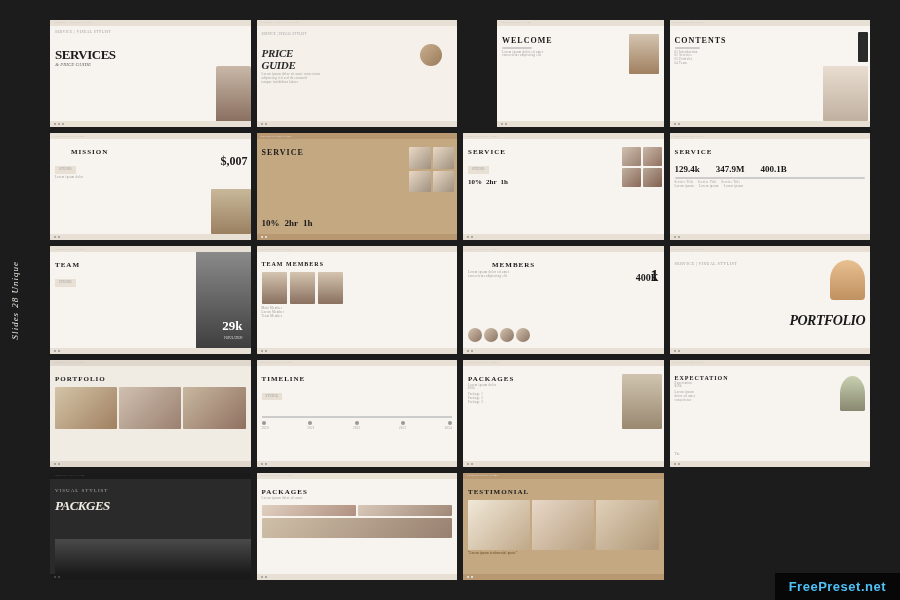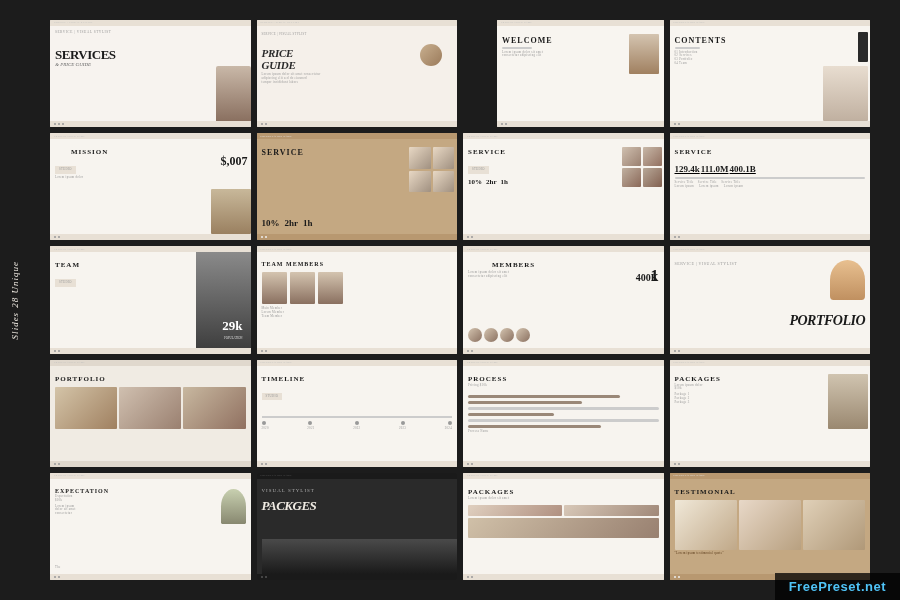--- a/index.html
+++ b/index.html
@@ -290,23 +290,22 @@
     .slide-8 .service-title {
       font-size: 7px;
       font-weight: 700;
       text-transform: uppercase;
       letter-spacing: 1px;
       color: #1a1a1a;
       margin-top: 5px;
     }
     .slide-8 .big-nums {
       display: flex;
-      gap: 1px;
+      gap: 16px;
       margin-top: 8px;
-      text-decoration: underline;
     }
     .slide-8 .big-num {
       font-size: 9px;
       font-weight: 700;
       color: #1a1a1a;
     }
 
     
     .slide-9 {
       background: #f7f4ef;
@@ -848,21 +847,21 @@
     </div>
 
     <div class="slide slide-8">
       <div class="slide-topbar">
         <div class="tiny-text" style="font-size:2.5px;color:#bbb;">PRESENTATION NAME</div>
       </div>
       <div class="slide-content">
         <div class="service-title">SERVICE</div>
         <div class="big-nums">
           <div class="big-num">129.4k</div>
-          <div class="big-num">111.0M</div>
+          <div class="big-num">347.9M</div>
           <div class="big-num">400.1B</div>
         </div>
         <div class="tiny-line" style="margin-top:3px;"></div>
         <div class="tiny-text" style="margin-top:2px;">Service Title &nbsp;&nbsp; Service Title &nbsp;&nbsp; Service Title</div>
         <div class="tiny-text">Lorem ipsum &nbsp;&nbsp;&nbsp; Lorem ipsum &nbsp;&nbsp;&nbsp; Lorem ipsum</div>
       </div>
       <div class="slide-bottombar">
         <div class="dot"></div>
           <div class="dot"></div>
       </div>
@@ -992,42 +991,20 @@
           <div class="tiny-text">2023</div>
           <div class="tiny-text">2024</div>
         </div>
       </div>
       <div class="slide-bottombar">
         <div class="dot"></div>
           <div class="dot"></div>
       </div>
     </div>
 
-    <div class="slide slide-15">
-      <div class="slide-topbar">
-        <div class="tiny-text" style="font-size:2.5px;color:#bbb;">PRESENTATION NAME</div>
-      </div>
-      <div class="slide-content">
-        <div class="process-title">PROCESS</div>
-        <div class="tiny-text" style="margin-top:1px;">Pricing $10k</div>
-        <div class="process-bars">
-          <div class="process-bar filled" style="width:80%;"></div>
-          <div class="process-bar filled" style="width:60%;"></div>
-          <div class="process-bar" style="width:100%;"></div>
-          <div class="process-bar filled" style="width:45%;"></div>
-          <div class="process-bar" style="width:100%;"></div>
-          <div class="process-bar filled" style="width:70%;"></div>
-        </div>
-        <div class="tiny-text" style="margin-top:2px;">Process Name</div>
-      </div>
-      <div class="slide-bottombar">
-        <div class="dot"></div>
-          <div class="dot"></div>
-      </div>
-    </div>
 
     <div class="slide slide-16">
       <div class="slide-topbar">
         <div class="tiny-text" style="font-size:2.5px;color:#bbb;">PRESENTATION NAME</div>
       </div>
       <div class="slide-content">
         <div class="packages-title">PACKAGES</div>
         <div class="tiny-text" style="margin-top:1px;">Lorem ipsum dolor</div>
         <div class="tiny-text">$10k</div>
         <div class="pkg-img"></div>

